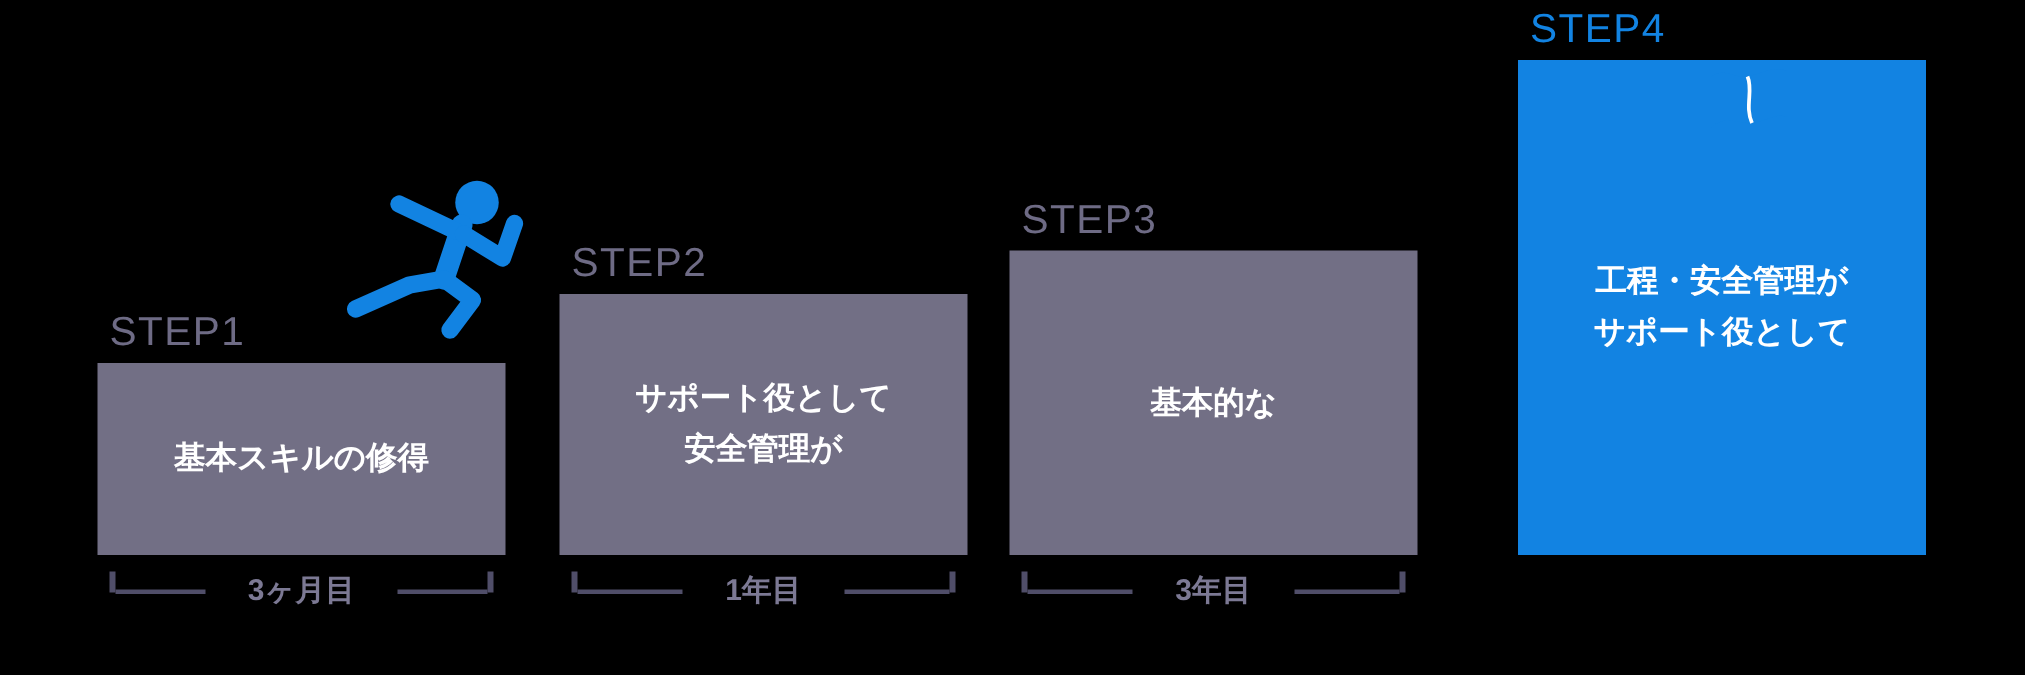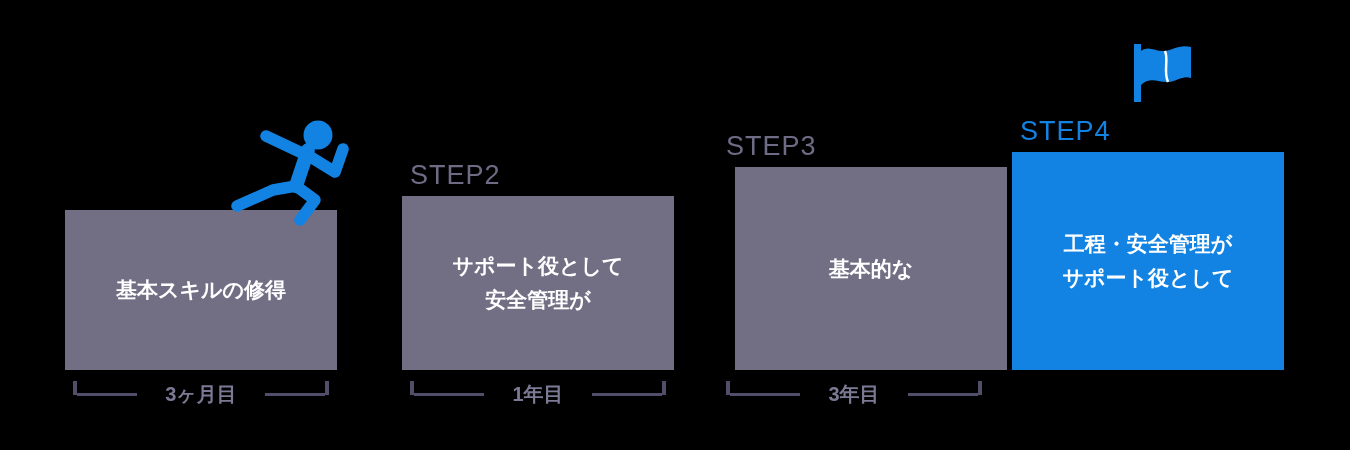--- a/index.html
+++ b/index.html
@@ -12,43 +12,43 @@
   }
   .col{
     position:absolute;
     bottom:80px;
     width:272px;
     display:flex;
     flex-direction:column;
     justify-content:flex-end;
   }
   .col-1{left:65px;}
-  .col-2{left:402px;}
-  .col-3{left:718px;}
+  .col-2{left:373px;}
+  .col-3{left:673px;}
   .col-4{left:1012px;}
   .step-label{
     margin:0 0 7px 8px;
     font-size:27px;
     font-weight:normal;
     letter-spacing:1px;
     color:#6E6B85;
     line-height:1;
   }
   .col-4 .step-label{color:#1283E2;}
   .block{
     width:100%;
     background:#726F85;
     display:flex;
     align-items:center;
     justify-content:center;
   }
-  .col-1 .block{height:160px;}
+  .col-1 .block{height:128px;}
   .col-2 .block{height:174px;}
-  .col-3 .block{height:203px;margin-left:17px;}
-  .col-4 .block{height:218px;}
+  .col-3 .block{height:203px;}
+  .col-4 .block{height:330px;}
   .col-4 .block{background:#1283E2;}
   .desc{
     text-align:center;
     color:#FFFFFF;
     font-size:21px;
     font-weight:bold;
     line-height:34px;
   }
   .desc-line{display:block;}
   .desc-line:empty{display:none;}
@@ -89,20 +89,21 @@
     left:1134px;top:44px;
     width:64px;height:58px;
   }
 </style>
 </head>
 <body>
 
 <div class="stage">
 
   <div class="col col-1">
+    <div class="step-label">STEP1</div>
     <div class="block">
       <div class="desc">
         <span class="desc-line">基本スキルの修得</span>
 
       </div>
     </div>
     <div class="bracket">
       <span class="tick"></span>
       <span class="bline"></span>
       <span class="period">3ヶ月目</span>

